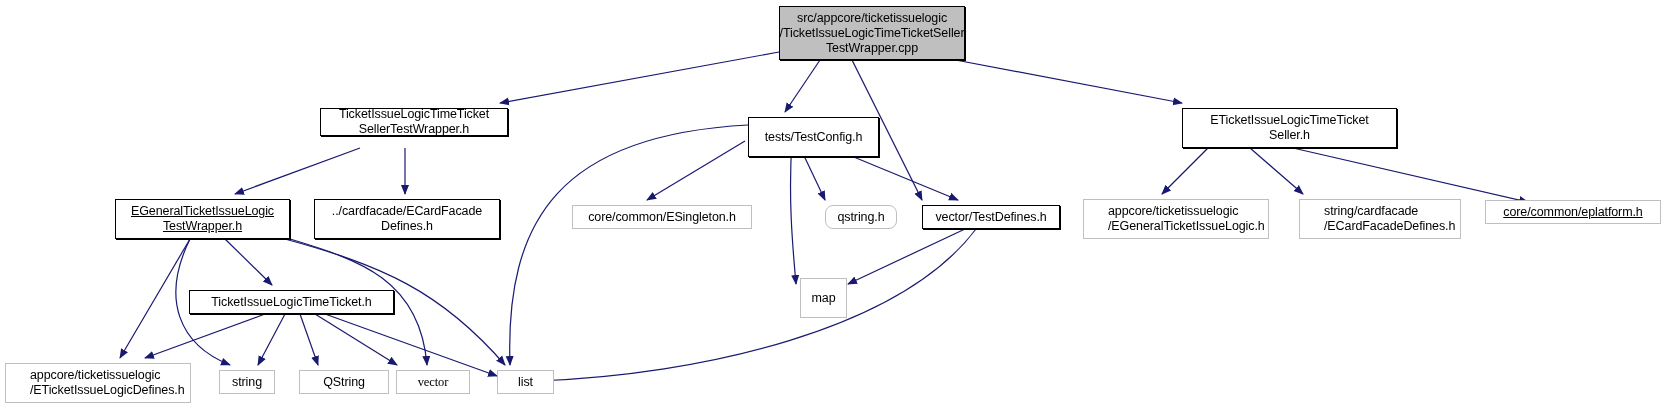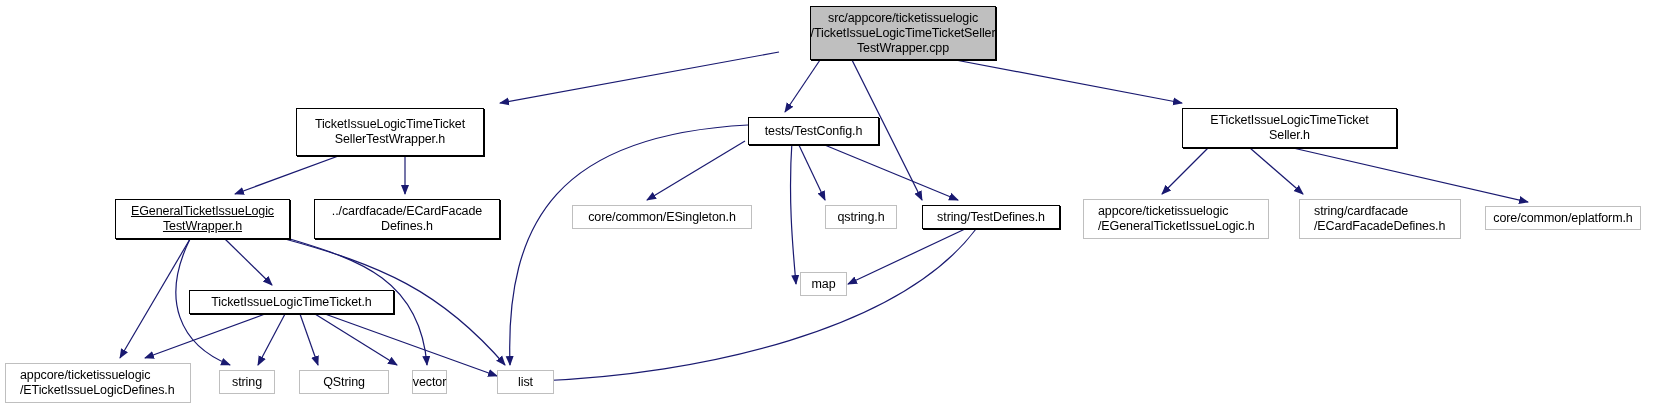--- a/index.html
+++ b/index.html
@@ -6,21 +6,21 @@
   body { width: 1662px; height: 409px; position: relative; overflow: hidden;
          font-family: "Liberation Sans", sans-serif; }
   svg#graph { position: absolute; left: 0; top: 0; }
   .node { position: absolute; box-sizing: border-box; background: #fff;
           display: flex; align-items: center; justify-content: center;
           text-align: center; font-size: 12.5px; line-height: 15px; color: #000;
           white-space: pre; letter-spacing: -0.1px; }
   .node.solid { border: 1px solid #000; box-shadow: 1px 1px 0 #000; }
   .node.ext { border: 1px solid #bfbfbf; color: #000; }
   .node.root { background: #bfbfbf; border: 1px solid #000; box-shadow: 1px 1px 0 #000; }
-  .node.left { justify-content: flex-start; padding-left: 14px; text-align: left; }
+  .node.left { justify-content: flex-start; padding-left: 24px; text-align: left; }
 </style>
 </head>
 <body>
 
 <svg id="graph" width="1662" height="409">
   <defs>
     <marker id="arrow" viewBox="0 0 10 10" refX="9" refY="5" markerWidth="10" markerHeight="10" orient="auto" markerUnits="userSpaceOnUse">
       <path d="M0,1 L10,5 L0,9 z" fill="#191970"></path>
     </marker>
   </defs>
@@ -47,58 +47,58 @@
       <path d="M265,314 L145,358" fill="none" stroke="#191970" stroke-width="1.2" marker-end="url(#arrow)"></path>
       <path d="M285,314 L258,365" fill="none" stroke="#191970" stroke-width="1.2" marker-end="url(#arrow)"></path>
       <path d="M300,314 L318,365" fill="none" stroke="#191970" stroke-width="1.2" marker-end="url(#arrow)"></path>
       <path d="M315,314 L397,365" fill="none" stroke="#191970" stroke-width="1.2" marker-end="url(#arrow)"></path>
       <path d="M325,314 L497,376" fill="none" stroke="#191970" stroke-width="1.2" marker-end="url(#arrow)"></path>
       <path d="M965,229 L848,284" fill="none" stroke="#191970" stroke-width="1.2" marker-end="url(#arrow)"></path>
       <path d="M976,229 C900,330 700,375 538,381" fill="none" stroke="#191970" stroke-width="1.2" marker-end="url(#arrow)"></path>
     </g>
 </svg>
 
-<div class="node root" style="left:779px;top:6px;width:186px;height:54px;margin-left:31px;">src/appcore/ticketissuelogic
+<div class="node root" style="left:779px;top:6px;width:186px;height:54px;">src/appcore/ticketissuelogic
 /TicketIssueLogicTimeTicketSeller
 TestWrapper.cpp</div>
 
-<div class="node solid" style="left:296px;top:108px;width:188px;height:48px;">TicketIssueLogicTimeTicket
+<div class="node solid" style="left:320px;top:108px;width:188px;height:28px;">TicketIssueLogicTimeTicket
 SellerTestWrapper.h</div>
 
-<div class="node solid" style="left:748px;top:117px;width:131px;height:28px;">tests/TestConfig.h</div>
+<div class="node solid" style="left:748px;top:117px;width:131px;height:40px;">tests/TestConfig.h</div>
 
 <div class="node solid" style="left:1182px;top:108px;width:215px;height:40px;">ETicketIssueLogicTimeTicket
 Seller.h</div>
 
 <div class="node solid" style="left:115px;top:199px;width:175px;height:40px;text-decoration:underline;">EGeneralTicketIssueLogic
 TestWrapper.h</div>
 
 <div class="node solid" style="left:314px;top:199px;width:186px;height:40px;">../cardfacade/ECardFacade
 Defines.h</div>
 
 <div class="node ext" style="left:572px;top:205px;width:180px;height:24px;">core/common/ESingleton.h</div>
 
-<div class="node ext" style="left:825px;top:205px;width:72px;height:24px;">qstring.h</div>
+<div class="node ext" style="left:825px;top:205px;width:72px;height:24px;border-radius:8px;">qstring.h</div>
 
-<div class="node solid" style="left:922px;top:205px;width:138px;height:24px;">string/TestDefines.h</div>
+<div class="node solid" style="left:922px;top:205px;width:138px;height:24px;">vector/TestDefines.h</div>
 
 <div class="node ext left" style="left:1083px;top:199px;width:186px;height:40px;">appcore/ticketissuelogic
 /EGeneralTicketIssueLogic.h</div>
 
 <div class="node ext left" style="left:1299px;top:199px;width:162px;height:40px;">string/cardfacade
 /ECardFacadeDefines.h</div>
 
-<div class="node ext" style="left:1485px;top:206px;width:156px;height:24px;">core/common/eplatform.h</div>
+<div class="node ext" style="left:1485px;top:200px;width:176px;height:24px;text-decoration:underline;">core/common/eplatform.h</div>
 
 <div class="node solid" style="left:189px;top:290px;width:205px;height:24px;">TicketIssueLogicTimeTicket.h</div>
 
-<div class="node ext" style="left:800px;top:272px;width:47px;height:24px;">map</div>
+<div class="node ext" style="left:800px;top:278px;width:47px;height:40px;">map</div>
 
 <div class="node ext left" style="left:5px;top:363px;width:186px;height:40px;">appcore/ticketissuelogic
 /ETicketIssueLogicDefines.h</div>
 
 <div class="node ext" style="left:219px;top:370px;width:56px;height:24px;">string</div>
 
 <div class="node ext" style="left:299px;top:370px;width:90px;height:24px;">QString</div>
 
-<div class="node ext" style="left:412px;top:370px;width:35px;height:24px;">vector</div>
+<div class="node ext" style="left:396px;top:370px;width:74px;height:24px;font-family:Liberation Serif, serif;">vector</div>
 
 <div class="node ext" style="left:497px;top:370px;width:57px;height:24px;">list</div>
 
 </body></html>

